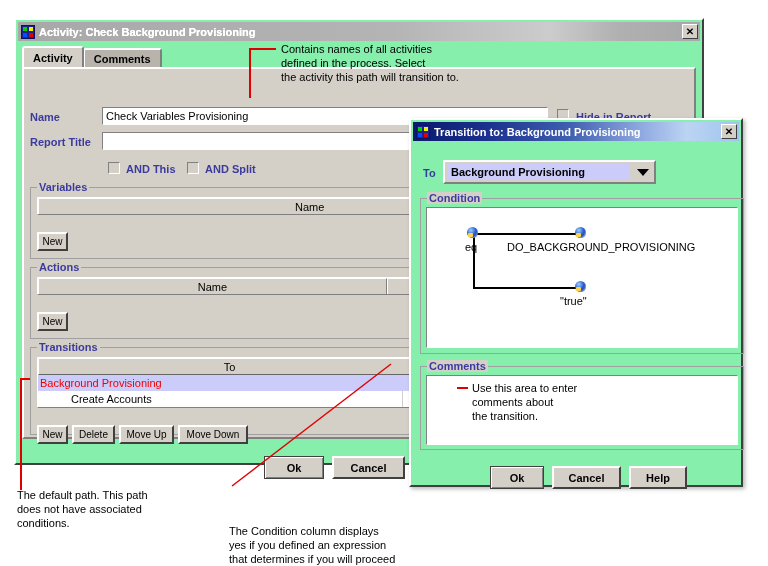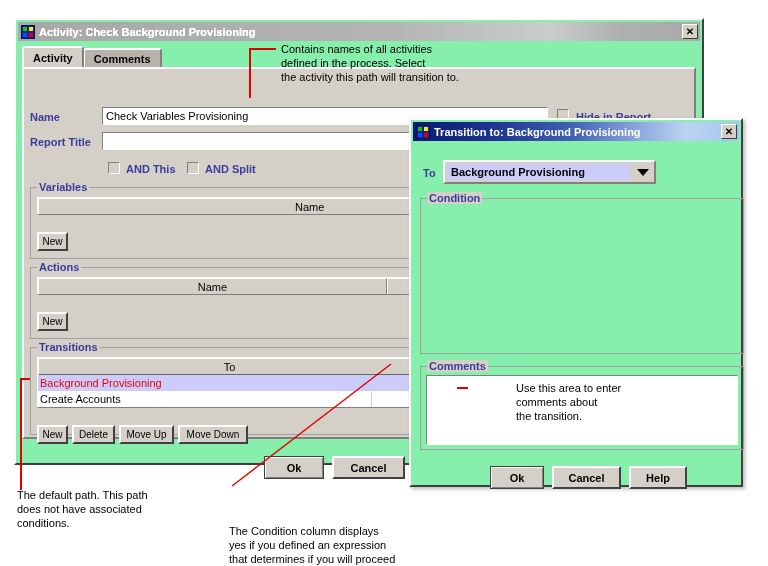--- a/index.html
+++ b/index.html
@@ -393,21 +393,21 @@
       <div class="tbl" style="left:6px; top:9px; width:648px; height:51px;">
         <div class="thead">
           <div class="th" style="width:383px;">To</div>
           <div class="th" style="width:263px;"></div>
         </div>
         <div class="trow selected">
           <div class="td red" style="width:383px;">Background Provisioning</div>
           <div class="td red cond" style="width:263px;">yes</div>
         </div>
         <div class="trow">
-          <div class="td" style="width:334px;">Create Accounts</div>
+          <div class="td" style="width:334px;margin-left:31px;">Create Accounts</div>
           <div class="td cond" style="width:263px;"></div>
         </div>
       </div>
 
       <div class="btn" style="left:6px; top:65px; width:31px; height:19px;">New</div>
       <div class="btn" style="left:41px; top:65px; width:43px; height:19px;">Delete</div>
       <div class="btn" style="left:88px; top:65px; width:55px; height:19px;">Move Up</div>
       <div class="btn" style="left:147px; top:65px; width:70px; height:19px;">Move Down</div>
     </div>
   </div>
@@ -432,40 +432,56 @@
 
   <div class="lbl-blue" style="left:12px; top:47px;">To</div>
   <div class="combo" style="left:32px; top:40px; width:213px; height:24px;">
     <span class="combo-val">Background Provisioning</span>
     <span class="combo-arrow"></span>
   </div>
 
   <div class="group" style="left:9px; top:78px; width:324px; height:156px;">
     <span class="grp-title">Condition</span>
 
+    <div class="canvas" style="left:5px; top:8px; width:312px; height:141px;">
+
+      <div class="wire" style="left:46px; top:25px; width:107px; height:2px;"></div>
+
+      <div class="wire" style="left:46px; top:25px; width:2px; height:56px;"></div>
+
+      <div class="wire" style="left:46px; top:79px; width:107px; height:2px;"></div>
+
+      <div class="node-icon" style="left:40px; top:19px;"></div>
+      <div class="node-icon" style="left:148px; top:19px;"></div>
+      <div class="node-icon" style="left:148px; top:73px;"></div>
+
+      <div class="cnode-label" style="left:38px; top:33px;">eq</div>
+      <div class="cnode-label" style="left:80px; top:33px;">DO_BACKGROUND_PROVISIONING</div>
+      <div class="cnode-label" style="left:133px; top:87px;">"true"</div>
+    </div>
   </div>
 
   <div class="group" style="left:9px; top:246px; width:324px; height:84px;">
     <span class="grp-title">Comments</span>
     <div class="ta" style="left:5px; top:8px; width:312px; height:70px;"></div>
   </div>
 
   <div class="btn default bold" style="left:79px; top:334px; width:54px; height:23px;">Ok</div>
   <div class="btn bold" style="left:141px; top:334px; width:69px; height:23px;">Cancel</div>
   <div class="btn bold" style="left:218px; top:334px; width:58px; height:23px;">Help</div>
 </div>
 
 <div class="callout-line" style="left:249px; top:48px; width:2px; height:50px;"></div>
 <div class="callout-line" style="left:249px; top:48px; width:27px; height:2px;"></div>
 <div class="anno" style="left:281px; top:42px; width:230px;">Contains names of all activities
 defined in the process. Select
 the activity this path will transition to.</div>
 
 <div class="callout-line" style="left:457px; top:387px; width:11px; height:2px;"></div>
-<div class="anno" style="left:472px; top:381px; width:150px;margin-left:44px;">Use this area to enter
+<div class="anno" style="left:472px; top:381px; width:150px;">Use this area to enter
 comments about
 the transition.</div>
 
 <div class="callout-line" style="left:20px; top:378px; width:2px; height:112px;"></div>
 <div class="callout-line" style="left:20px; top:378px; width:10px; height:2px;"></div>
 <div class="anno" style="left:17px; top:488px; width:200px;">The default path. This path
 does not have associated
 conditions.</div>
 
 <svg class="callout-diag" style="left:0; top:0; width:768px; height:566px; pointer-events:none;">

